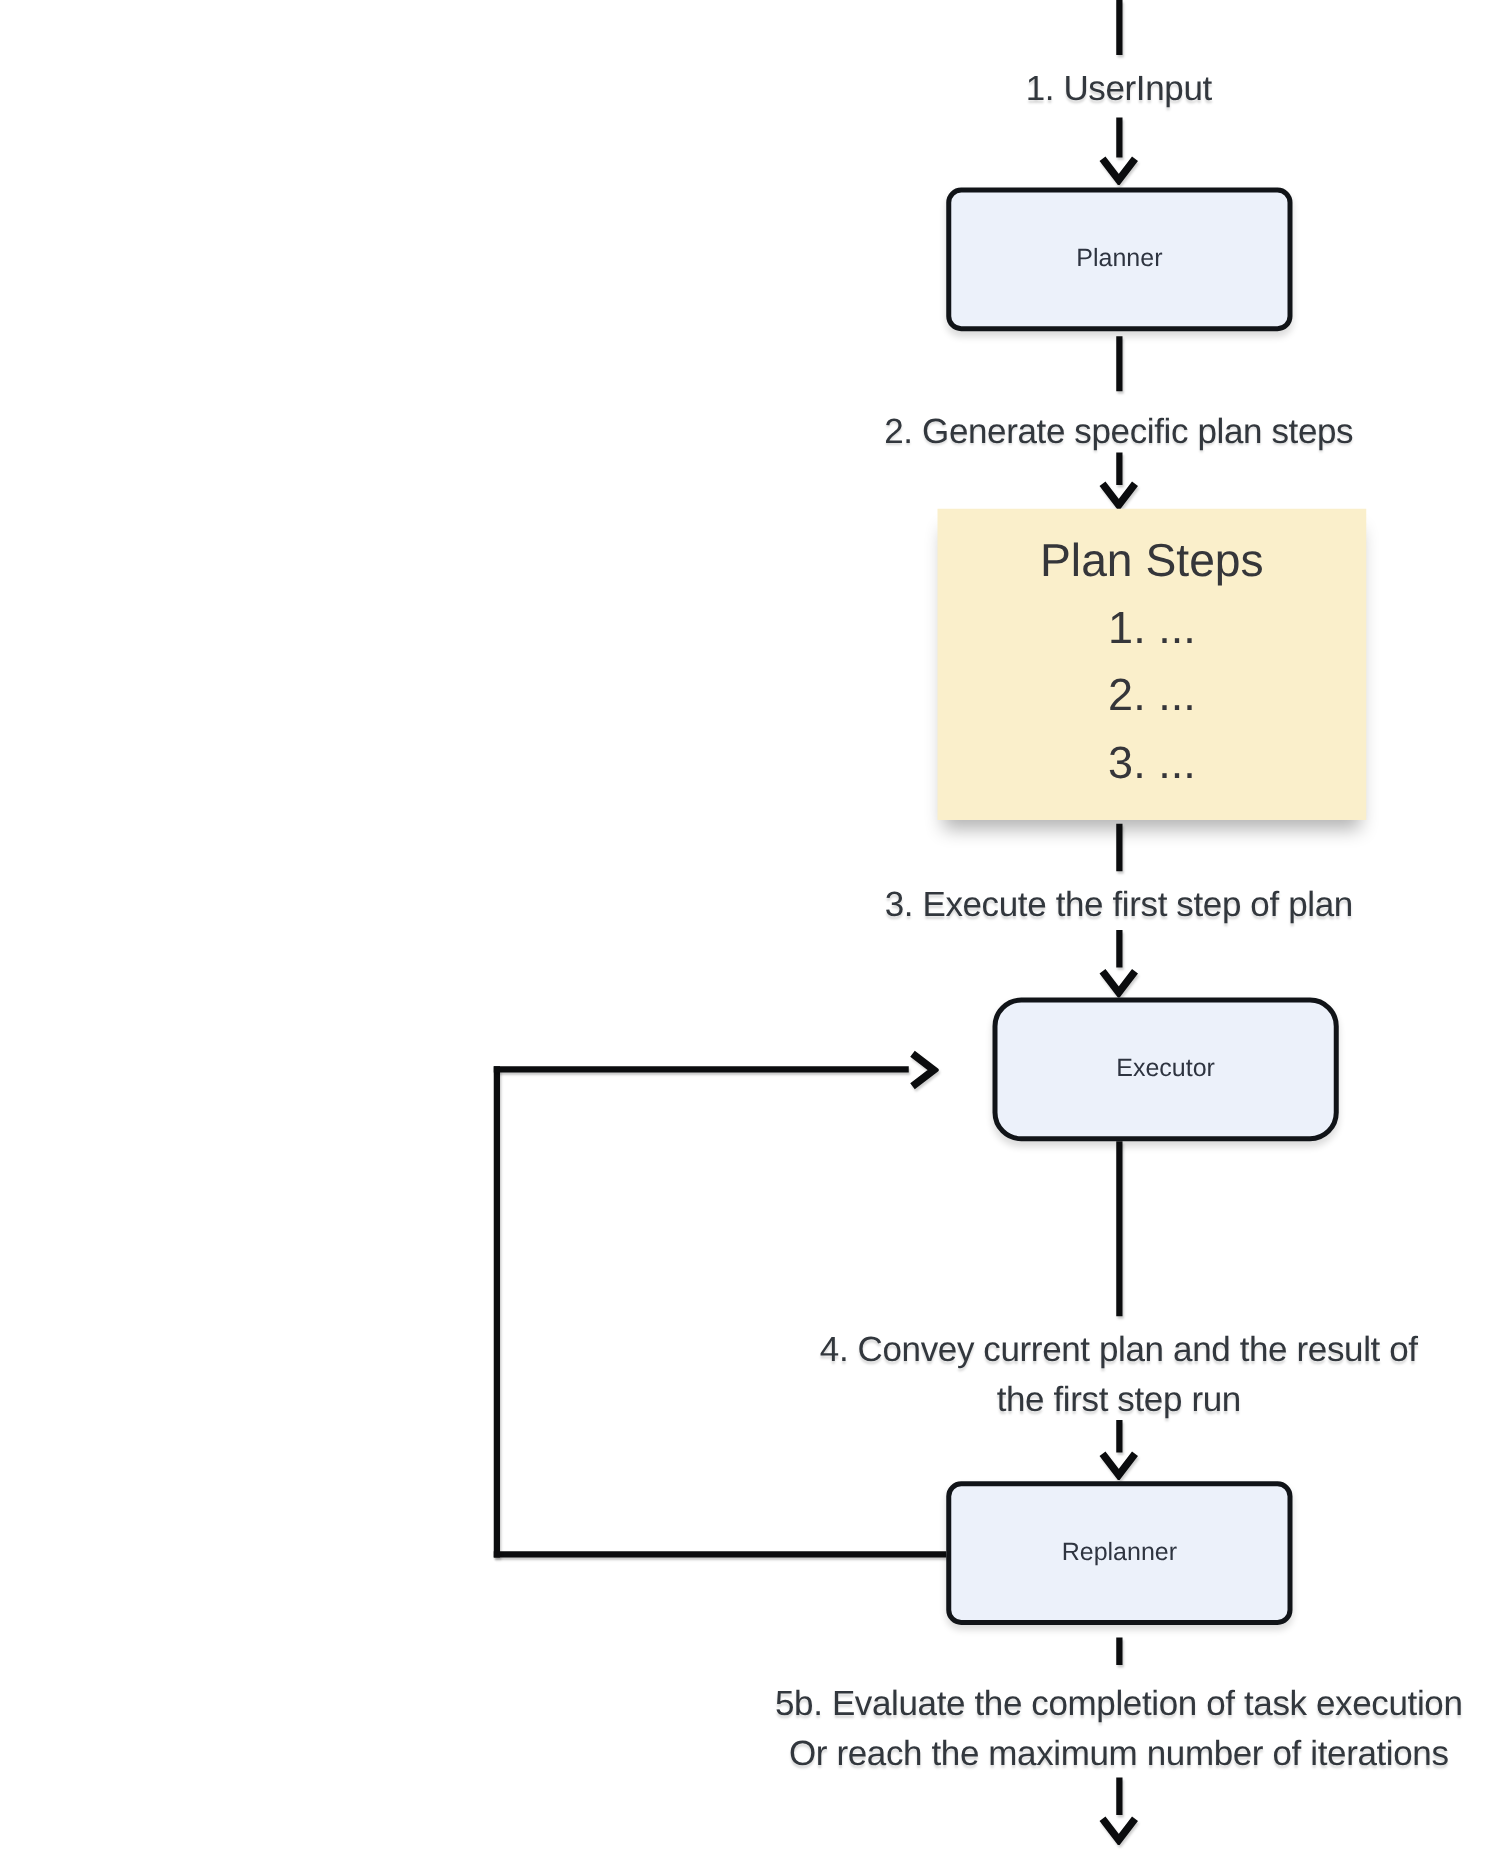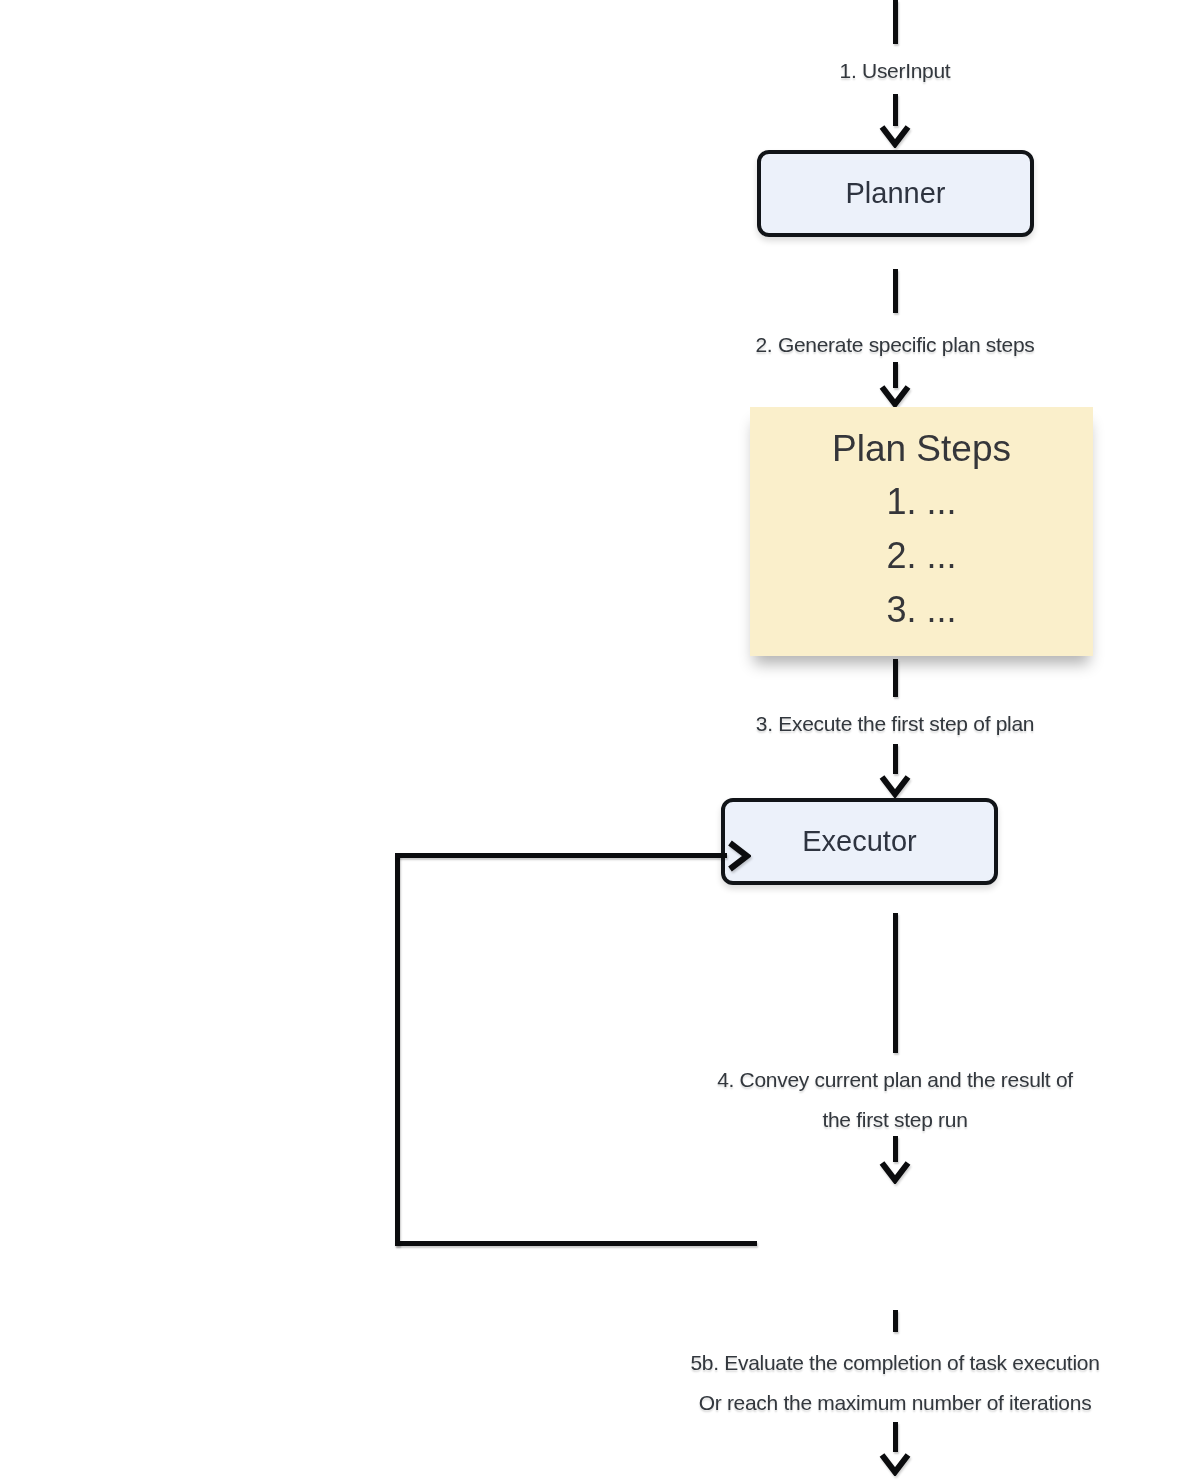--- a/index.html
+++ b/index.html
@@ -13,40 +13,40 @@
   
   .eline{
     position:absolute;background:#0b0c0e;
     box-shadow:1px 2px 2px rgba(0,0,0,0.22);
   }
   .vline{width:5px;}
   .hline{height:5px;}
   .ahead{position:absolute;line-height:0;filter:drop-shadow(1px 2px 1px rgba(0,0,0,0.2));}
   
   .node{
-    position:absolute;width:277px;height:87px;
+    position:absolute;width:277px;height:115px;
     background:#ECF1FA;border:4px solid #111418;border-radius:12px;
     box-sizing:border-box;
     display:flex;align-items:center;justify-content:center;
-    font-size:29px;color:#2e3440;
+    font-size:20px;color:#2e3440;
     box-shadow:0 4px 6px rgba(0,0,0,0.14);
   }
   
   .note{
     position:absolute;left:724px;top:407px;width:343px;height:249px;
     background:#FAEFCB;color:#35363a;text-align:center;
     box-shadow:0 12px 14px -4px rgba(0,0,0,0.30);
     box-sizing:border-box;padding-top:16px;margin-left:26px;
   }
   .note-title{font-size:37px;line-height:52px;}
   .note-item{font-size:36px;line-height:54px;}
   
   .elabel{
     position:absolute;text-align:center;
-    font-size:21px;line-height:38px;letter-spacing:-0.3px;
+    font-size:28px;line-height:38px;letter-spacing:-0.3px;
     color:#32373d;
     text-shadow:0 2px 2px rgba(0,0,0,0.16);
   }
   .elabel.two{line-height:40px;}
   .label-5a{
     left:0;width:795px;top:942px;
     background:#ffffff;padding:2px 0 4px 0;z-index:5;
   }
 </style>
 </head>
@@ -85,36 +85,39 @@
 
   <div class="eline vline" style="left:893px;top:659px;height:38px;"></div>
   <div class="elabel" style="left:595px;width:600px;top:705px;">3. Execute the first step of plan</div>
   <div class="eline vline" style="left:893px;top:744px;height:30px;"></div>
   <div class="ahead" style="left:878px;top:774px;">
     <svg width="34" height="24" viewBox="0 0 34 24">
         <path d="M4 3 L17 20 L30 3" fill="none" stroke="#0b0c0e" stroke-width="6" stroke-linejoin="miter"></path>
       </svg>
   </div>
 
-  <div class="node" style="left:721px;top:798px;">
+  <div class="node" style="left:794px;top:798px;border-radius:23px;">
     <span>Executor</span>
   </div>
 
   <div class="eline vline" style="left:893px;top:913px;height:140px;"></div>
   <div class="elabel two" style="left:595px;width:600px;top:1060px;">
     <div>4. Convey current plan and the result of</div>
     <div>the first step run</div>
   </div>
   <div class="eline vline" style="left:893px;top:1136px;height:26px;"></div>
   <div class="ahead" style="left:878px;top:1160px;">
     <svg width="34" height="24" viewBox="0 0 34 24">
         <path d="M4 3 L17 20 L30 3" fill="none" stroke="#0b0c0e" stroke-width="6" stroke-linejoin="miter"></path>
       </svg>
   </div>
 
+  <div class="node" style="left:757px;top:1185px;">
+    <span>Replanner</span>
+  </div>
 
   <div class="eline hline" style="left:395px;top:1241px;width:362px;"></div>
   <div class="eline vline" style="left:395px;top:853px;height:393px;"></div>
   <div class="eline hline" style="left:395px;top:853px;width:332px;"></div>
   <div class="ahead" style="left:727px;top:839px;">
     <svg width="24" height="34" viewBox="0 0 24 34">
         <path d="M3 4 L20 17 L3 30" fill="none" stroke="#0b0c0e" stroke-width="6" stroke-linejoin="miter"></path>
       </svg>
   </div>
 

